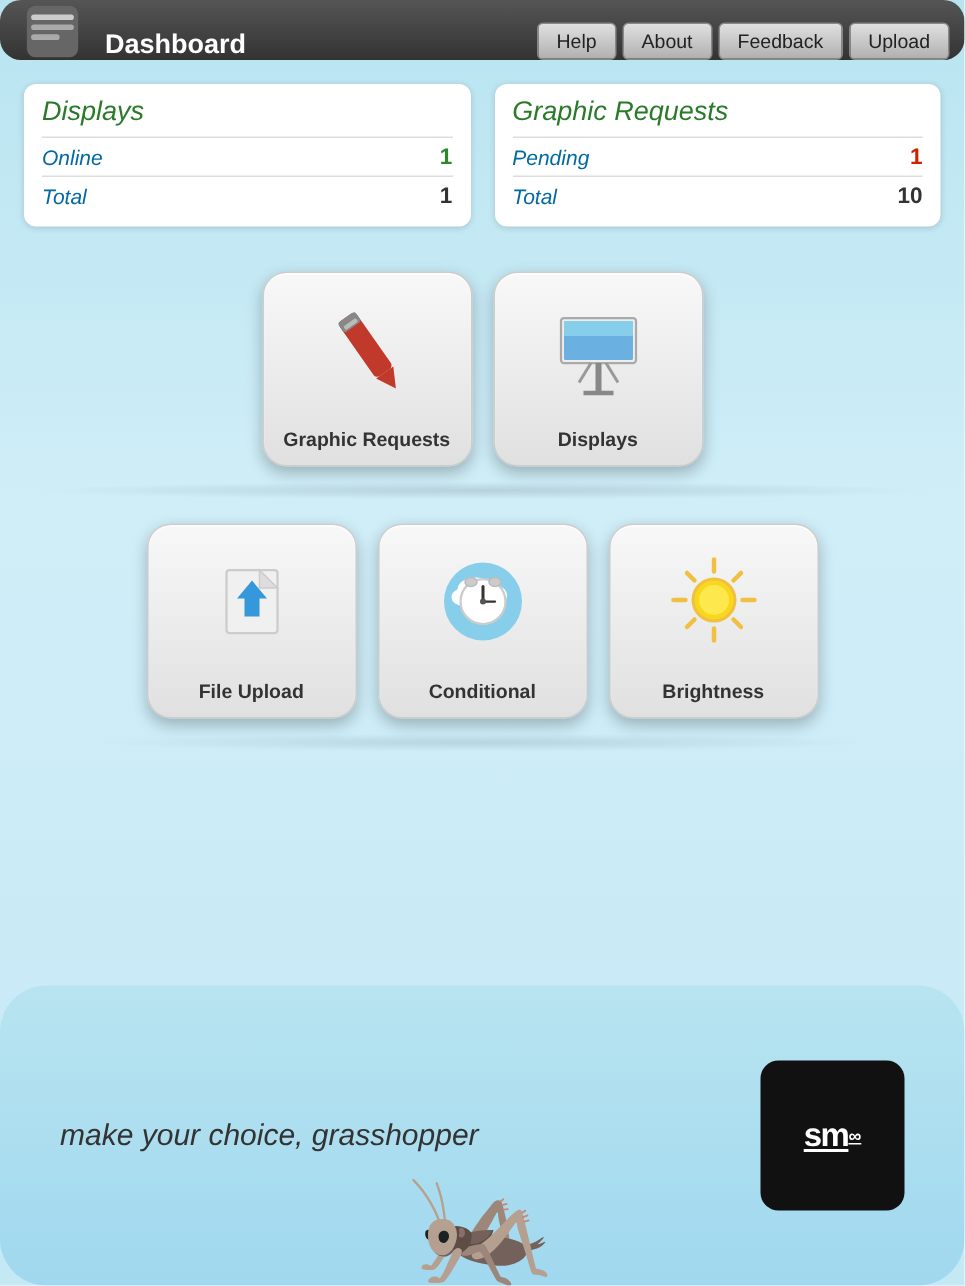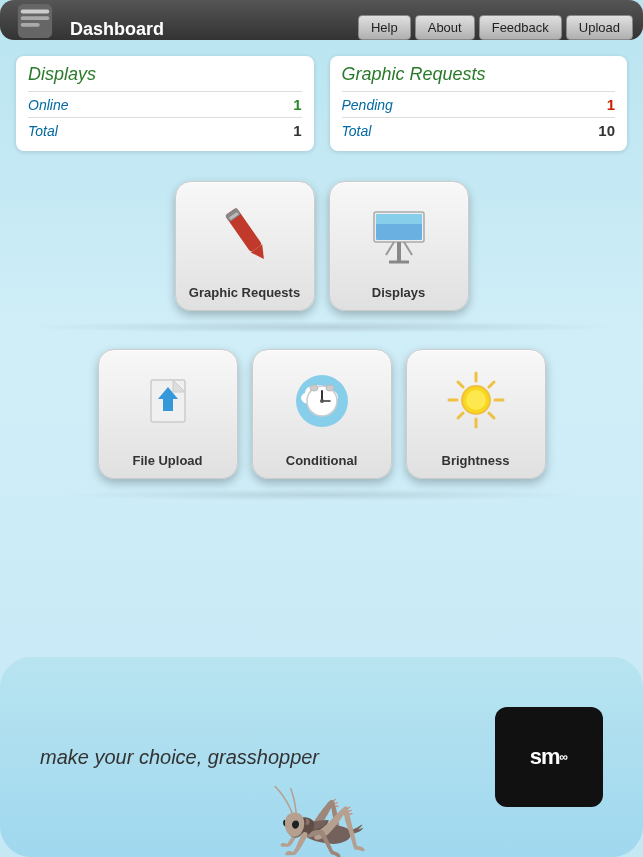--- a/index.html
+++ b/index.html
@@ -161,31 +161,32 @@
       padding: 20px 40px;
       overflow: hidden;
       border-radius: 31px;
     }
     .tagline {
       font-size: 20px;
       color: #333;
       font-style: italic;
     }
     .logo-cube {
-      width: 108px;
+      width: 96px;
       height: 100px;
       background: #111;
       border-radius: 12px;
       display: flex;
       align-items: center;
       justify-content: center;
       color: white;
       font-size: 24px;
       font-weight: bold;
       flex-shrink: 0;
+      text-decoration: underline;
     }
     .grasshopper {
       position: absolute;
       bottom: 0;
       left: 50%;
       transform: translateX(-50%);
       font-size: 80px;
       line-height: 1;
       opacity: 0.85;
     }

